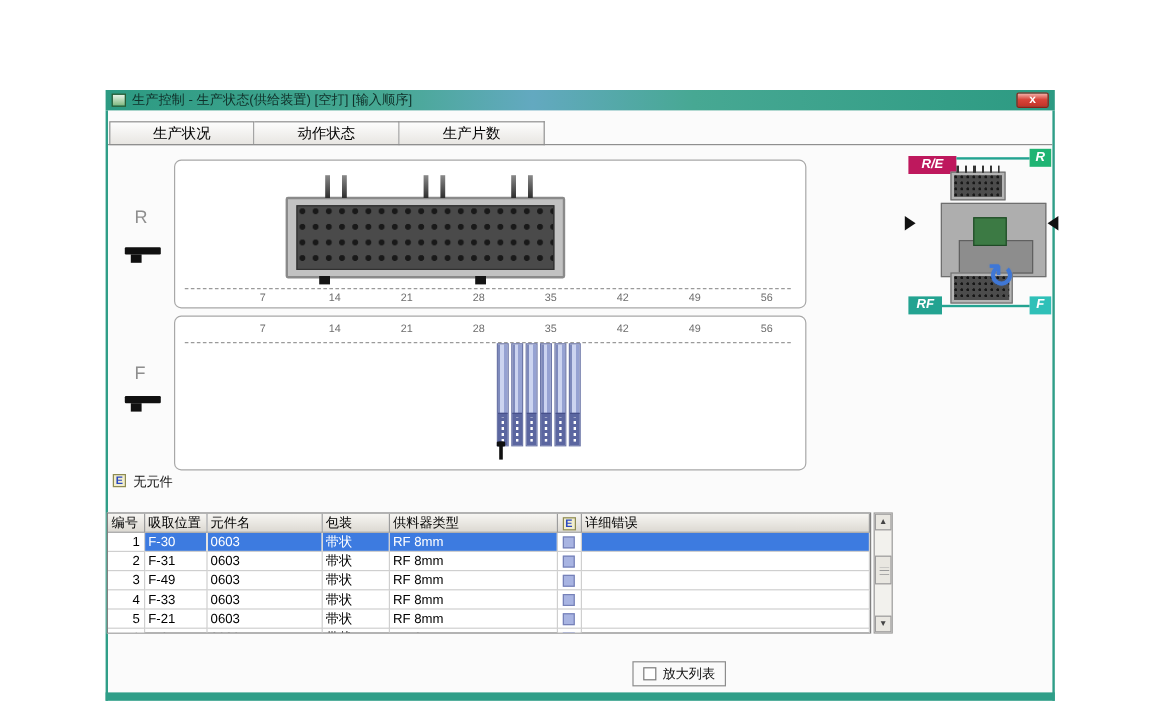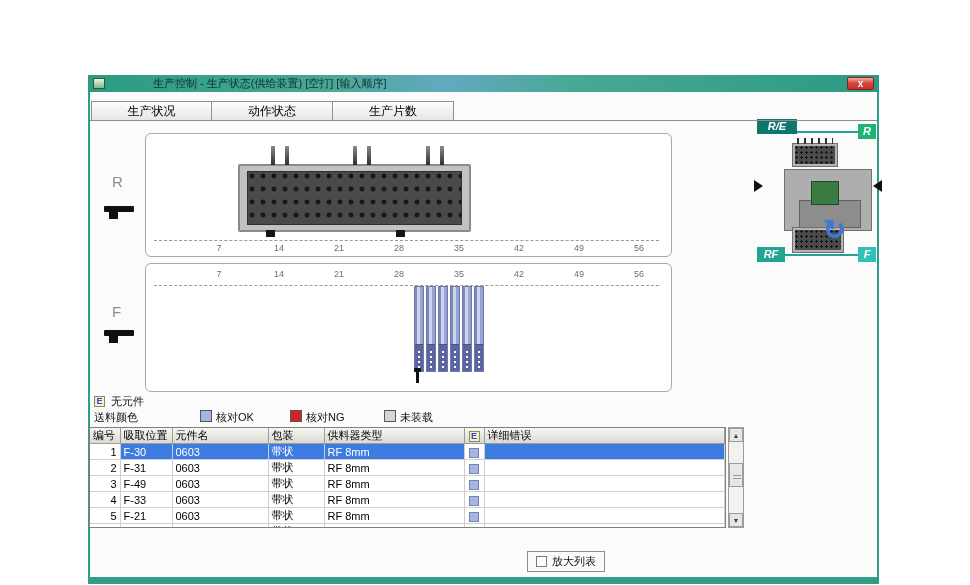--- a/index.html
+++ b/index.html
@@ -5,21 +5,21 @@
   *{margin:0;padding:0;box-sizing:border-box;}
   html,body{width:970px;height:585px;background:#ffffff;overflow:hidden;
     font-family:"Liberation Sans","DejaVu Sans",sans-serif;}
   .window{position:absolute;left:88px;top:75px;width:791px;height:509px;background:#fbfbfb;}
   .edge{position:absolute;background:#2f9e88;}
   .edge.l{left:0;top:17px;bottom:0;width:2px;}
   .edge.r{right:0;top:17px;bottom:0;width:2px;}
   .edge.b{left:0;right:0;bottom:0;height:7px;}
   
   .titlebar{position:absolute;left:0;top:0;width:100%;height:17px;display:flex;align-items:center;padding:0 5px;
-    background:linear-gradient(90deg,#2c9a82,#47a893 30%,#63a9c0 45%,#47a893 62%,#2c9a82);gap:43px;}
+    background:linear-gradient(90deg,#2c9a82,#47a893 30%,#63a9c0 45%,#47a893 62%,#2c9a82);}
   .title-icon{width:12px;height:11px;background:linear-gradient(#e8f4e8,#7fb87f);border:1px solid #2a5a32;margin-right:5px;flex:0 0 auto;}
   .title-text{font-size:11px;color:#10302a;white-space:nowrap;}
   .close-btn{margin-left:auto;width:27px;height:13px;border:1px solid #8e1f16;border-radius:2px;color:#fff;
     background:linear-gradient(#f2b0a8,#d8453a 45%,#c03328);font-size:10px;line-height:11px;text-align:center;font-weight:bold;cursor:pointer;}
   
   .tabstrip{position:absolute;left:3px;top:22px;height:24px;display:flex;align-items:flex-end;z-index:2;}
   .tab{width:121px;height:20px;line-height:19px;text-align:center;font-size:12px;color:#000;
     background:linear-gradient(#fdfdfd,#e8e6e2);border:1px solid #8f8f8f;border-left:none;cursor:pointer;}
   .tab:first-child{border-left:1px solid #8f8f8f;}
   .tab.active{height:24px;line-height:23px;background:#fff;border-bottom:none;border-left:1px solid #8f8f8f;border-radius:2px 2px 0 0;z-index:3;}
@@ -51,21 +51,21 @@
   
   .strip{position:absolute;top:22px;width:10px;height:86px;border:1px solid #6d77a8;
     background:linear-gradient(90deg,#7e8abc 0 2px,#ccd4f0 2px 5px,#96a2d2 5px 10px);}
   .strip .foot{position:absolute;left:0;right:0;bottom:0;height:27px;background:#5b66a0;border-top:1px solid #47508a;}
   .strip .foot::after{content:"";position:absolute;left:3px;top:3px;width:2px;height:20px;
     background:repeating-linear-gradient(0deg,#fff 0 2px,transparent 2px 5px);}
   .pinmark{position:absolute;left:270px;top:104px;width:3px;height:15px;background:#101010;}
   .pinmark::before{content:"";position:absolute;left:-2px;top:0;width:7px;height:4px;background:#101010;border-radius:1px;}
   
   .badge{position:absolute;height:15px;color:#fff;font-size:11px;font-weight:bold;font-style:italic;text-align:center;line-height:15px;}
-  .badge-re{left:669px;top:44px;width:40px;background:#0f766e;}
+  .badge-re{left:669px;top:55px;width:40px;background:#be185d;}
   .badge-r{left:770px;top:49px;width:18px;background:#1fb473;}
   .badge-rf{left:669px;top:172px;width:28px;background:#23a391;}
   .badge-f{left:770px;top:172px;width:18px;background:#2fc0b8;}
   .hline{position:absolute;height:2px;background:#23a391;}
   .hline-top{left:709px;top:56px;width:61px;}
   .hline-bot{left:697px;top:179px;width:73px;}
   .mini-conn{position:absolute;background:#b4b4b4;border:1px solid #6f6f6f;}
   .mini-conn .mcore{position:absolute;left:2px;top:2px;right:2px;bottom:2px;background:#4c4c4c;
     background-image:radial-gradient(circle at 1.5px 1.5px,#161616 1px,transparent 1.4px);background-size:5px 5px;}
   .mini-top{left:704px;top:68px;width:46px;height:24px;}
@@ -218,29 +218,20 @@
     </div>
   <div class="rotate-icon">↻</div>
   <div class="badge badge-rf">RF</div>
   <div class="badge badge-f">F</div>
   <div class="hline hline-bot"></div>
 
   <div class="legend-npart">
     <span class="lg-abs" style="left:0"><i class="e-icon">E</i></span>
     <span class="lg-abs" style="left:17px">无元件</span>
   </div>
-  <div class="legend-colors">
-    <span class="lg-abs" style="left:0">送料颜色</span>
-    <span class="swatch" style="left:106px;background:#a8b4e2"></span>
-    <span class="lg-abs" style="left:122px">核对OK</span>
-    <span class="swatch" style="left:196px;background:#d42020"></span>
-    <span class="lg-abs" style="left:212px">核对NG</span>
-    <span class="swatch" style="left:290px;background:#d9d6cf"></span>
-    <span class="lg-abs" style="left:306px">未装载</span>
-  </div>
 
   <div class="grid-wrap">
     <table class="grid">
       <colgroup>
         <col style="width:30px">
           <col style="width:52px">
           <col style="width:96px">
           <col style="width:56px">
         <col style="width:140px">
           <col style="width:20px">

